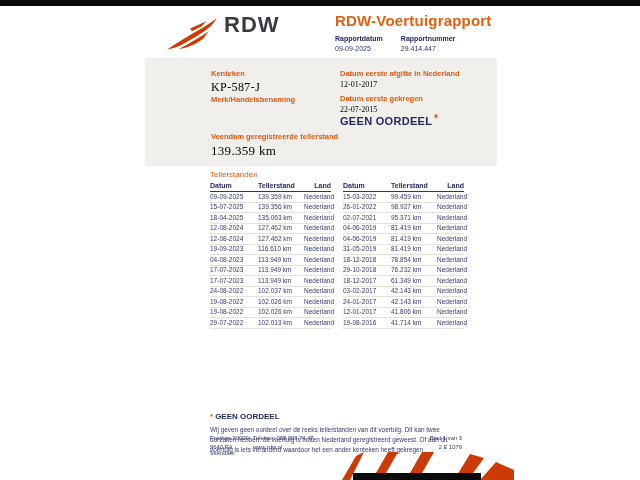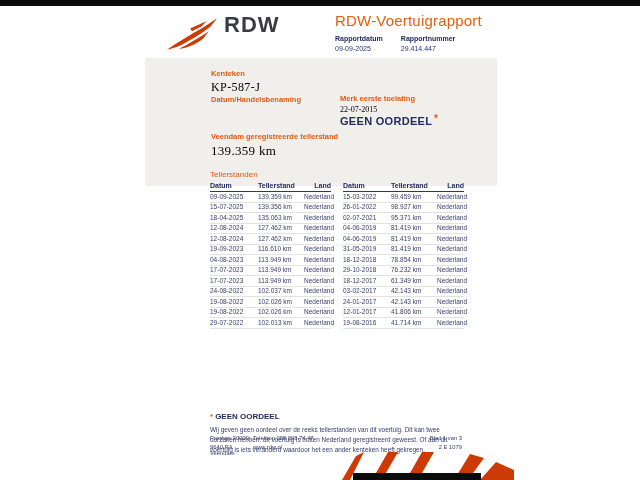--- a/index.html
+++ b/index.html
@@ -8,29 +8,29 @@
   .page { position:relative; width:640px; height:480px; background:#ffffff; overflow:hidden; }
 
   .top-bar { position:absolute; left:0; top:0; width:640px; height:6px; background:#0b0b0b; }
 
   
   .logo { position:absolute; left:166px; top:12px; display:flex; align-items:flex-start; }
   .logo svg { width:52px; height:36px; margin-top:4px; }
   .logo-text { font-size:22px; font-weight:bold; color:#3a3a42; letter-spacing:1px; margin-left:6px;text-align:right; }
 
   .title-block { position:absolute; left:335px; top:12px; width:200px; }
-  .report-title { font-size:15px; font-weight:normal; color:#e2600f; letter-spacing:0.2px; }
+  .report-title { font-size:15px; font-weight:bold; color:#e2600f; letter-spacing:0.2px; }
   .meta { display:flex; margin-top:6px; }
   .meta-col { margin-right:14px; }
   .meta-col.second { margin-left:4px; }
   .meta-label { display:block; font-size:7px; font-weight:bold; color:#232b5e; }
   .meta-value { display:block; font-size:7px; color:#2c3573; margin-top:3px; }
 
   
-  .info-box { position:absolute; left:145px; top:58px; width:352px; height:128px; background:#f1efec; border-radius:2px; }
+  .info-box { position:absolute; left:145px; top:58px; width:352px; height:108px; background:#f1efec; border-radius:2px; }
   .field { position:absolute; }
   .f-label { display:block; font-size:7.5px; font-weight:bold; color:#e05a10; }
   .f-value { display:block; color:#000000; margin-top:2px; font-family:"Liberation Serif", serif; }
   .v-lg { font-size:12px; letter-spacing:0.4px; }
   .v-xl { font-size:13px; letter-spacing:0.3px; }
   .v-sm { font-size:8px; }
   .kenteken   { left:66px;  top:11px; }
   .merk       { left:66px;  top:37px; }
   .teller     { left:66px;  top:74px; }
   .afgifte    { left:195px; top:11px; }
@@ -94,28 +94,32 @@
       </div>
     </div>
   </div>
 
   <section class="info-box">
     <div class="field kenteken">
       <span class="f-label">Kenteken</span>
       <span class="f-value v-lg">KP-587-J</span>
     </div>
     <div class="field merk">
-      <span class="f-label">Datum/Handelsbenaming</span>
+      <span class="f-label">Merk/Handelsbenaming</span>
     </div>
     <div class="field teller">
       <span class="f-label">Veendam geregistreerde tellerstand</span>
       <span class="f-value v-xl">139.359 km</span>
     </div>
+    <div class="field afgifte">
+      <span class="f-label">Datum eerste afgifte in Nederland</span>
+      <span class="f-value v-sm">12-01-2017</span>
+    </div>
     <div class="field toelating">
-      <span class="f-label">Merk eerste toelating</span>
+      <span class="f-label">Datum eerste gekregen</span>
       <span class="f-value v-sm">22-07-2015</span>
     </div>
     <div class="oordeel">GEEN OORDEEL</div>
     <div class="oordeel-ast">*</div>
   </section>
 
   <div class="meters-heading">Tellerstanden</div>
 
   <div class="tables">
     <table>

